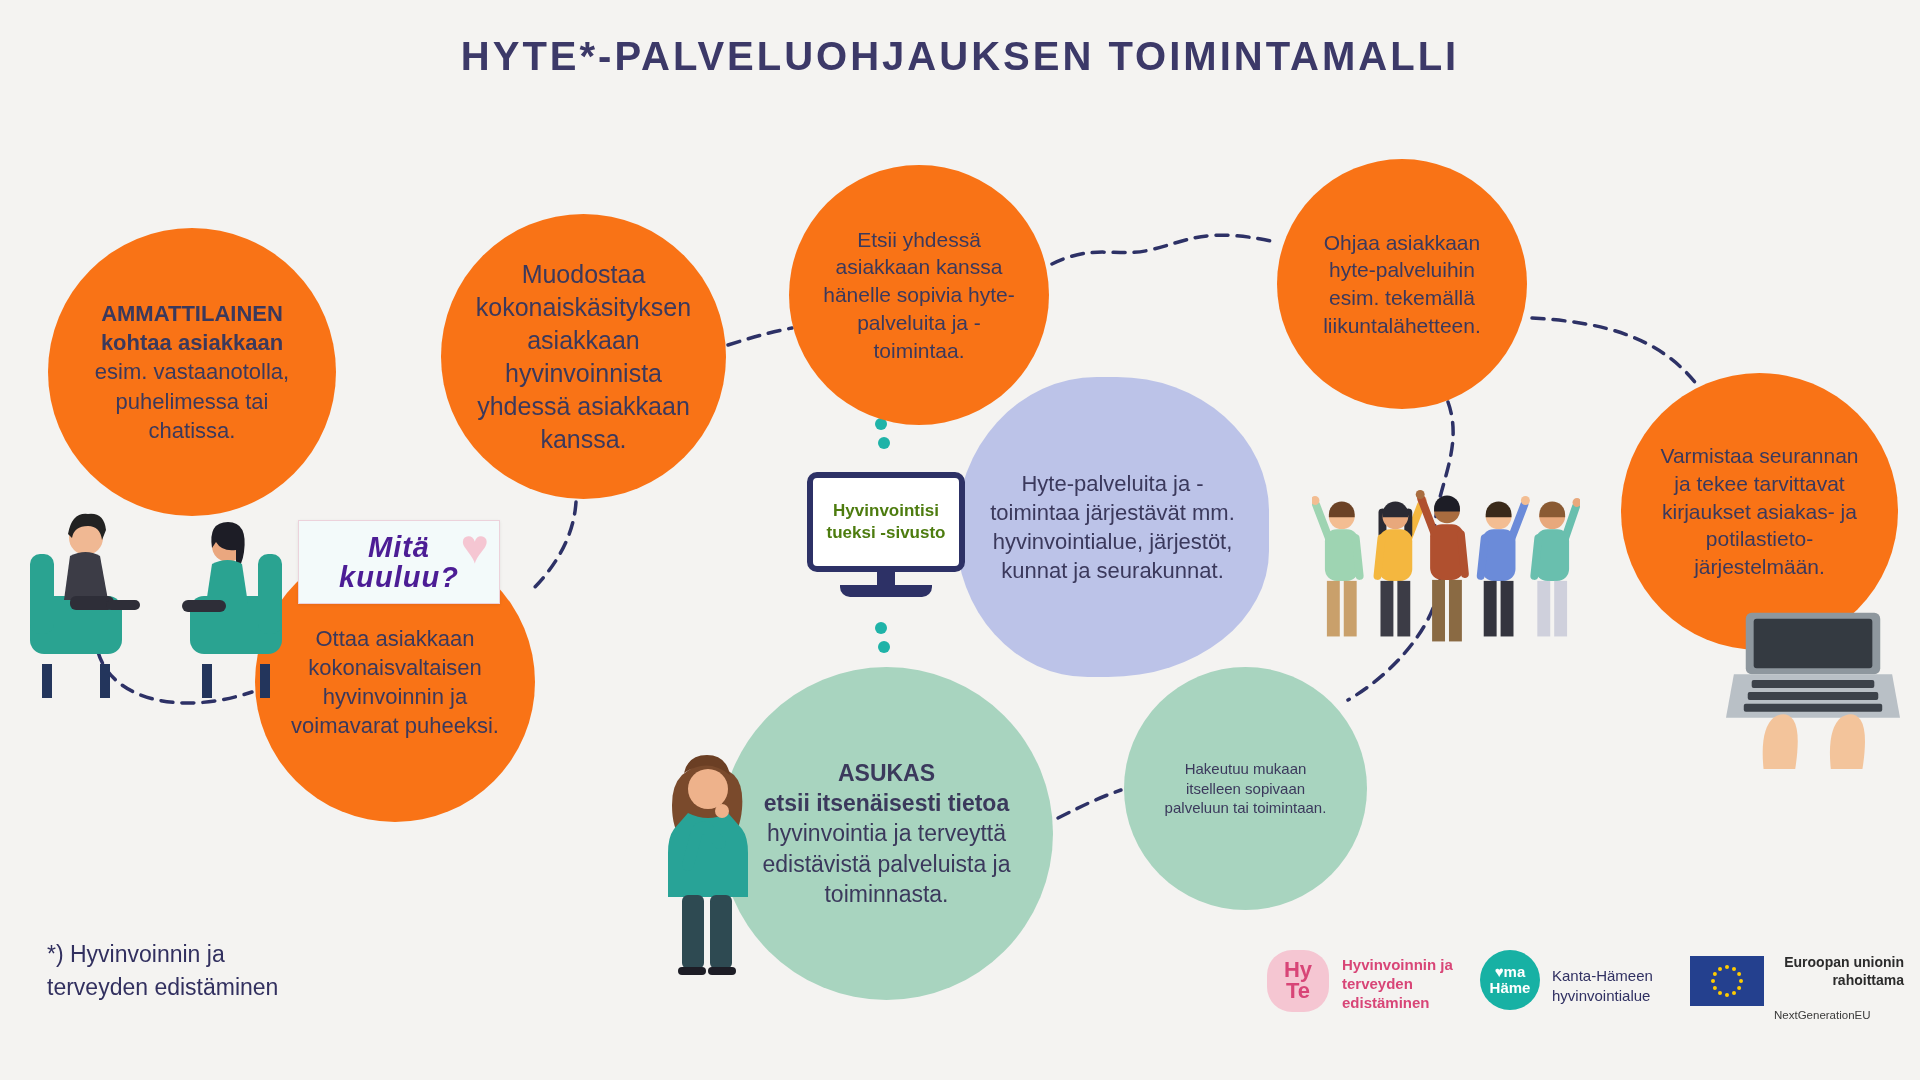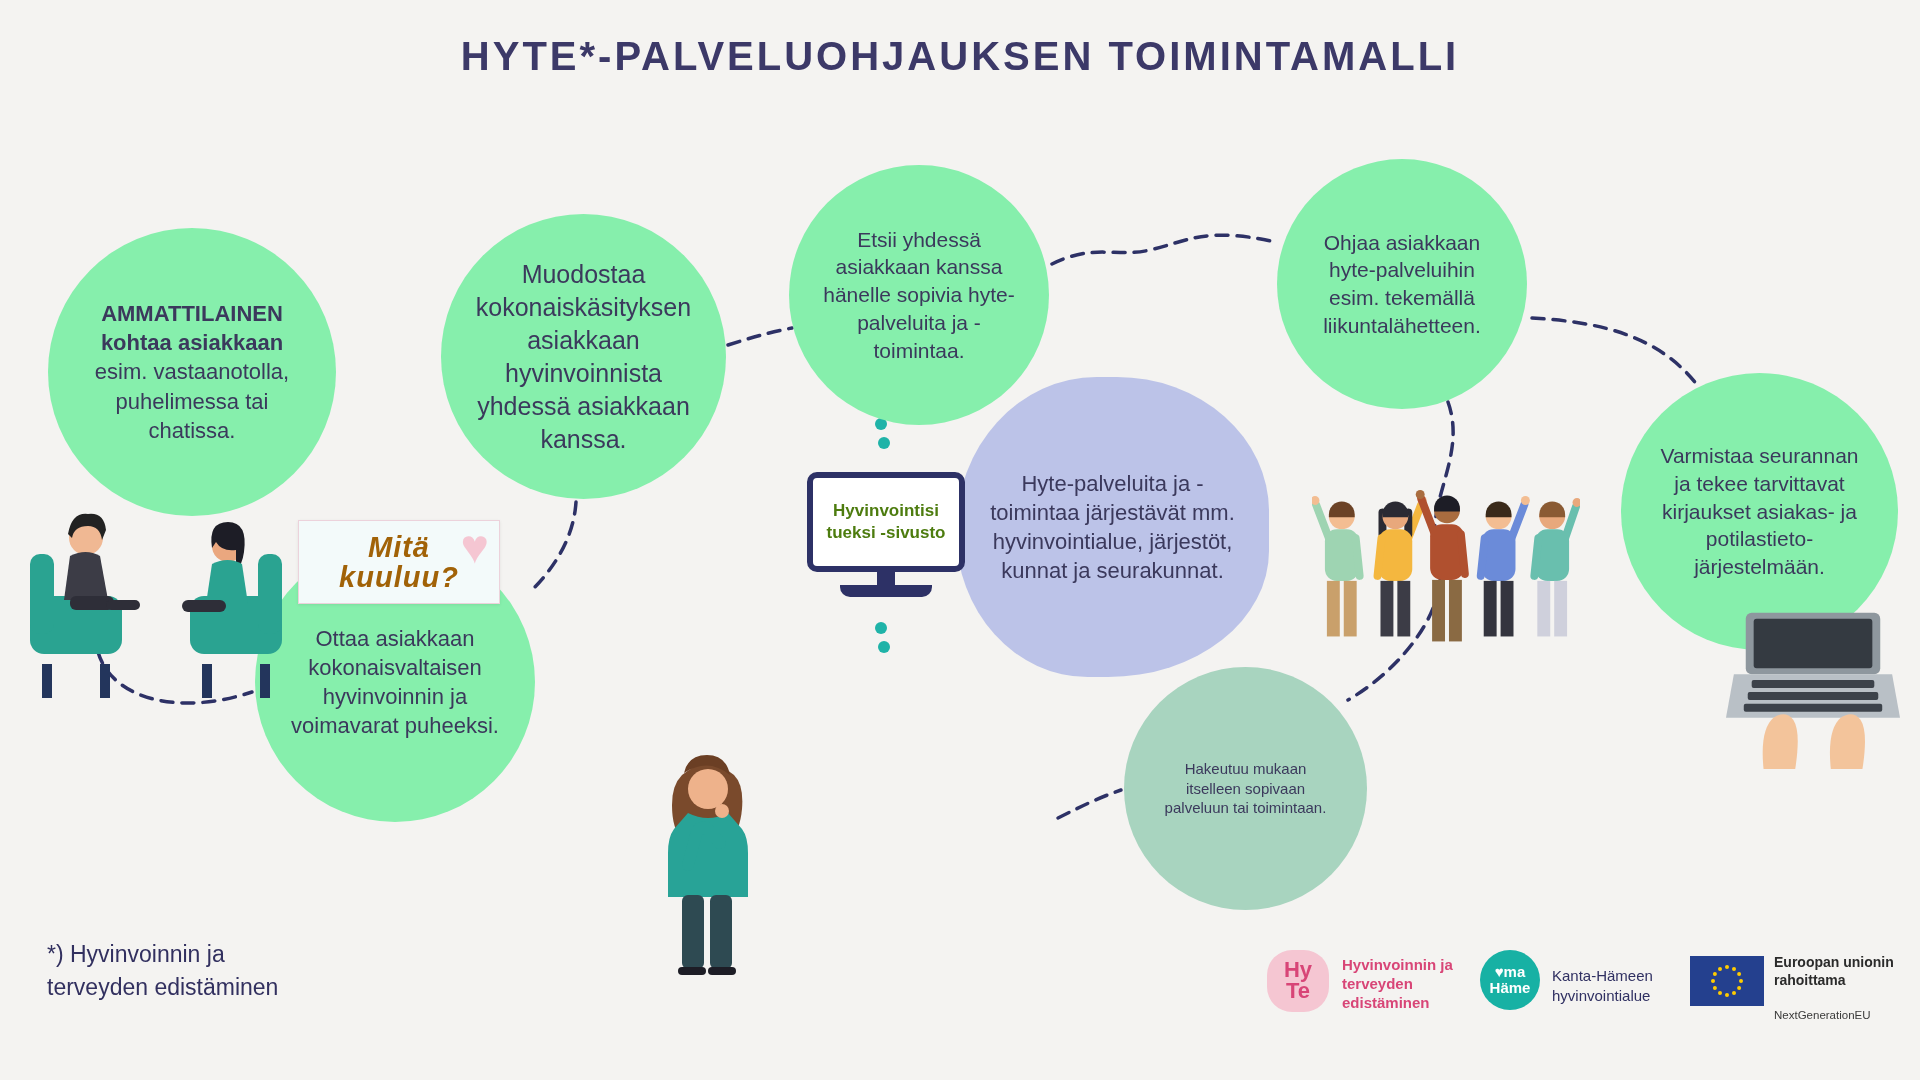--- a/index.html
+++ b/index.html
@@ -14,21 +14,21 @@
     letter-spacing: 3px; color: #3c3968;
   }
   .bubble {
     position: absolute; border-radius: 50%;
     display: flex; align-items: center; justify-content: center;
     text-align: center; color: #3b395c; box-sizing: border-box;
     padding: 32px; z-index: 2; line-height: 1.32;
   }
   .bubble .heading { display: block; font-weight: bold; }
   .bubble .bold { font-weight: bold; }
-  .pink  { background: #86efac; }
+  .pink  { background: #f97316; }
   .green { background: #a8d4bf; }
   .blue-blob {
     background: #bcc3e8;
     border-radius: 48% 52% 55% 45% / 55% 48% 45% 52% !important;
   }
   #bubble-professional { left: 48px;  top: 228px; width: 288px; height: 288px; font-size: 22px; }
   #bubble-overview     { left: 441px; top: 214px; width: 285px; height: 285px; font-size: 25px; }
   #bubble-search       { left: 789px; top: 165px; width: 260px; height: 260px; font-size: 21px; }
   #bubble-guide        { left: 1277px; top: 159px; width: 250px; height: 250px; font-size: 21px; }
   #bubble-followup     { left: 1621px; top: 373px; width: 277px; height: 277px; font-size: 21px; }
@@ -53,21 +53,21 @@
   .monitor-base { width: 92px; height: 12px; background: #2d3166; border-radius: 0 0 10px 10px; margin: 0 auto; }
 
   #speech-bubble {
     position: absolute; left: 298px; top: 520px; width: 200px; height: 82px;
     background: #f3fafa; border: 1px solid #ecd2db;
     display: flex; align-items: center; justify-content: center;
     z-index: 4; box-shadow: 0 1px 3px rgba(0,0,0,0.08);
   }
   .speech-text {
     width: 130px; font-size: 29px; font-weight: bold; font-style: italic;
-    color: #a16207; text-align: center; line-height: 1.05;
+    color: #4c1d95; text-align: center; line-height: 1.05;
     position: relative; z-index: 2; letter-spacing: 1px;
   }
   .speech-heart {
     position: absolute; right: 10px; top: 2px; font-size: 48px;
     color: #f5c6d2; z-index: 1; line-height: 1;
   }
 
   .illus { position: absolute; z-index: 3; }
   #illus-meeting { left: 22px;  top: 468px; width: 270px; height: 240px; }
   #illus-group   { left: 1312px; top: 480px; width: 268px; height: 170px; }
@@ -94,21 +94,21 @@
     border-radius: 50%; background: #17b1a4; color: #ffffff;
     display: flex; flex-direction: column; align-items: center; justify-content: center;
     font-size: 15px; font-weight: bold; line-height: 1.1; z-index: 2;
   }
   .logo-label-omahame {
     position: absolute; left: 1552px; top: 966px; width: 150px;
     font-size: 15px; color: #303062; line-height: 1.3; z-index: 2;
   }
   #logo-eu-flag { position: absolute; left: 1690px; top: 956px; width: 74px; height: 50px; z-index: 2; }
   #logo-eu-text { position: absolute; left: 1774px; top: 954px; width: 130px; z-index: 2; }
-  .eu-line1 { font-size: 14px; font-weight: bold; color: #2b2b2b; line-height: 1.25; }
+  .eu-line1 { font-size: 14px; font-weight: bold; color: #2b2b2b; line-height: 1.25; text-align: right; }
   .eu-line2 { font-size: 11.5px; color: #3a3a3a; margin-top: 20px; }
 </style>
 </head>
 <body>
 
 <div id="canvas">
 
   <div class="title">HYTE*-PALVELUOHJAUKSEN TOIMINTAMALLI</div>
 
   <svg id="connectors" viewBox="0 0 1920 1080">
@@ -154,20 +154,27 @@
   </div>
 
   <div class="bubble pink" id="bubble-bringup">
     <div>Ottaa asiakkaan kokonaisvaltaisen hyvinvoinnin ja voimavarat puheeksi.</div>
   </div>
 
   <div class="bubble blue-blob" id="bubble-organizers">
     <div>Hyte-palveluita ja -toimintaa järjestävät mm. hyvinvointialue, järjestöt, kunnat ja seurakunnat.</div>
   </div>
 
+  <div class="bubble green" id="bubble-resident">
+    <div>
+      <span class="heading">ASUKAS</span>
+      <span class="bold">etsii itsenäisesti tietoa</span>
+      <span> hyvinvointia ja terveyttä edistävistä palveluista ja toiminnasta.</span>
+    </div>
+  </div>
 
   <div class="bubble green" id="bubble-join">
     <div>Hakeutuu mukaan itselleen sopivaan palveluun tai toimintaan.</div>
   </div>
 
   <div id="monitor">
     <div class="monitor-screen">
       <span>Hyvinvointisi tueksi -sivusto</span>
     </div>
     <div class="monitor-neck"></div>

